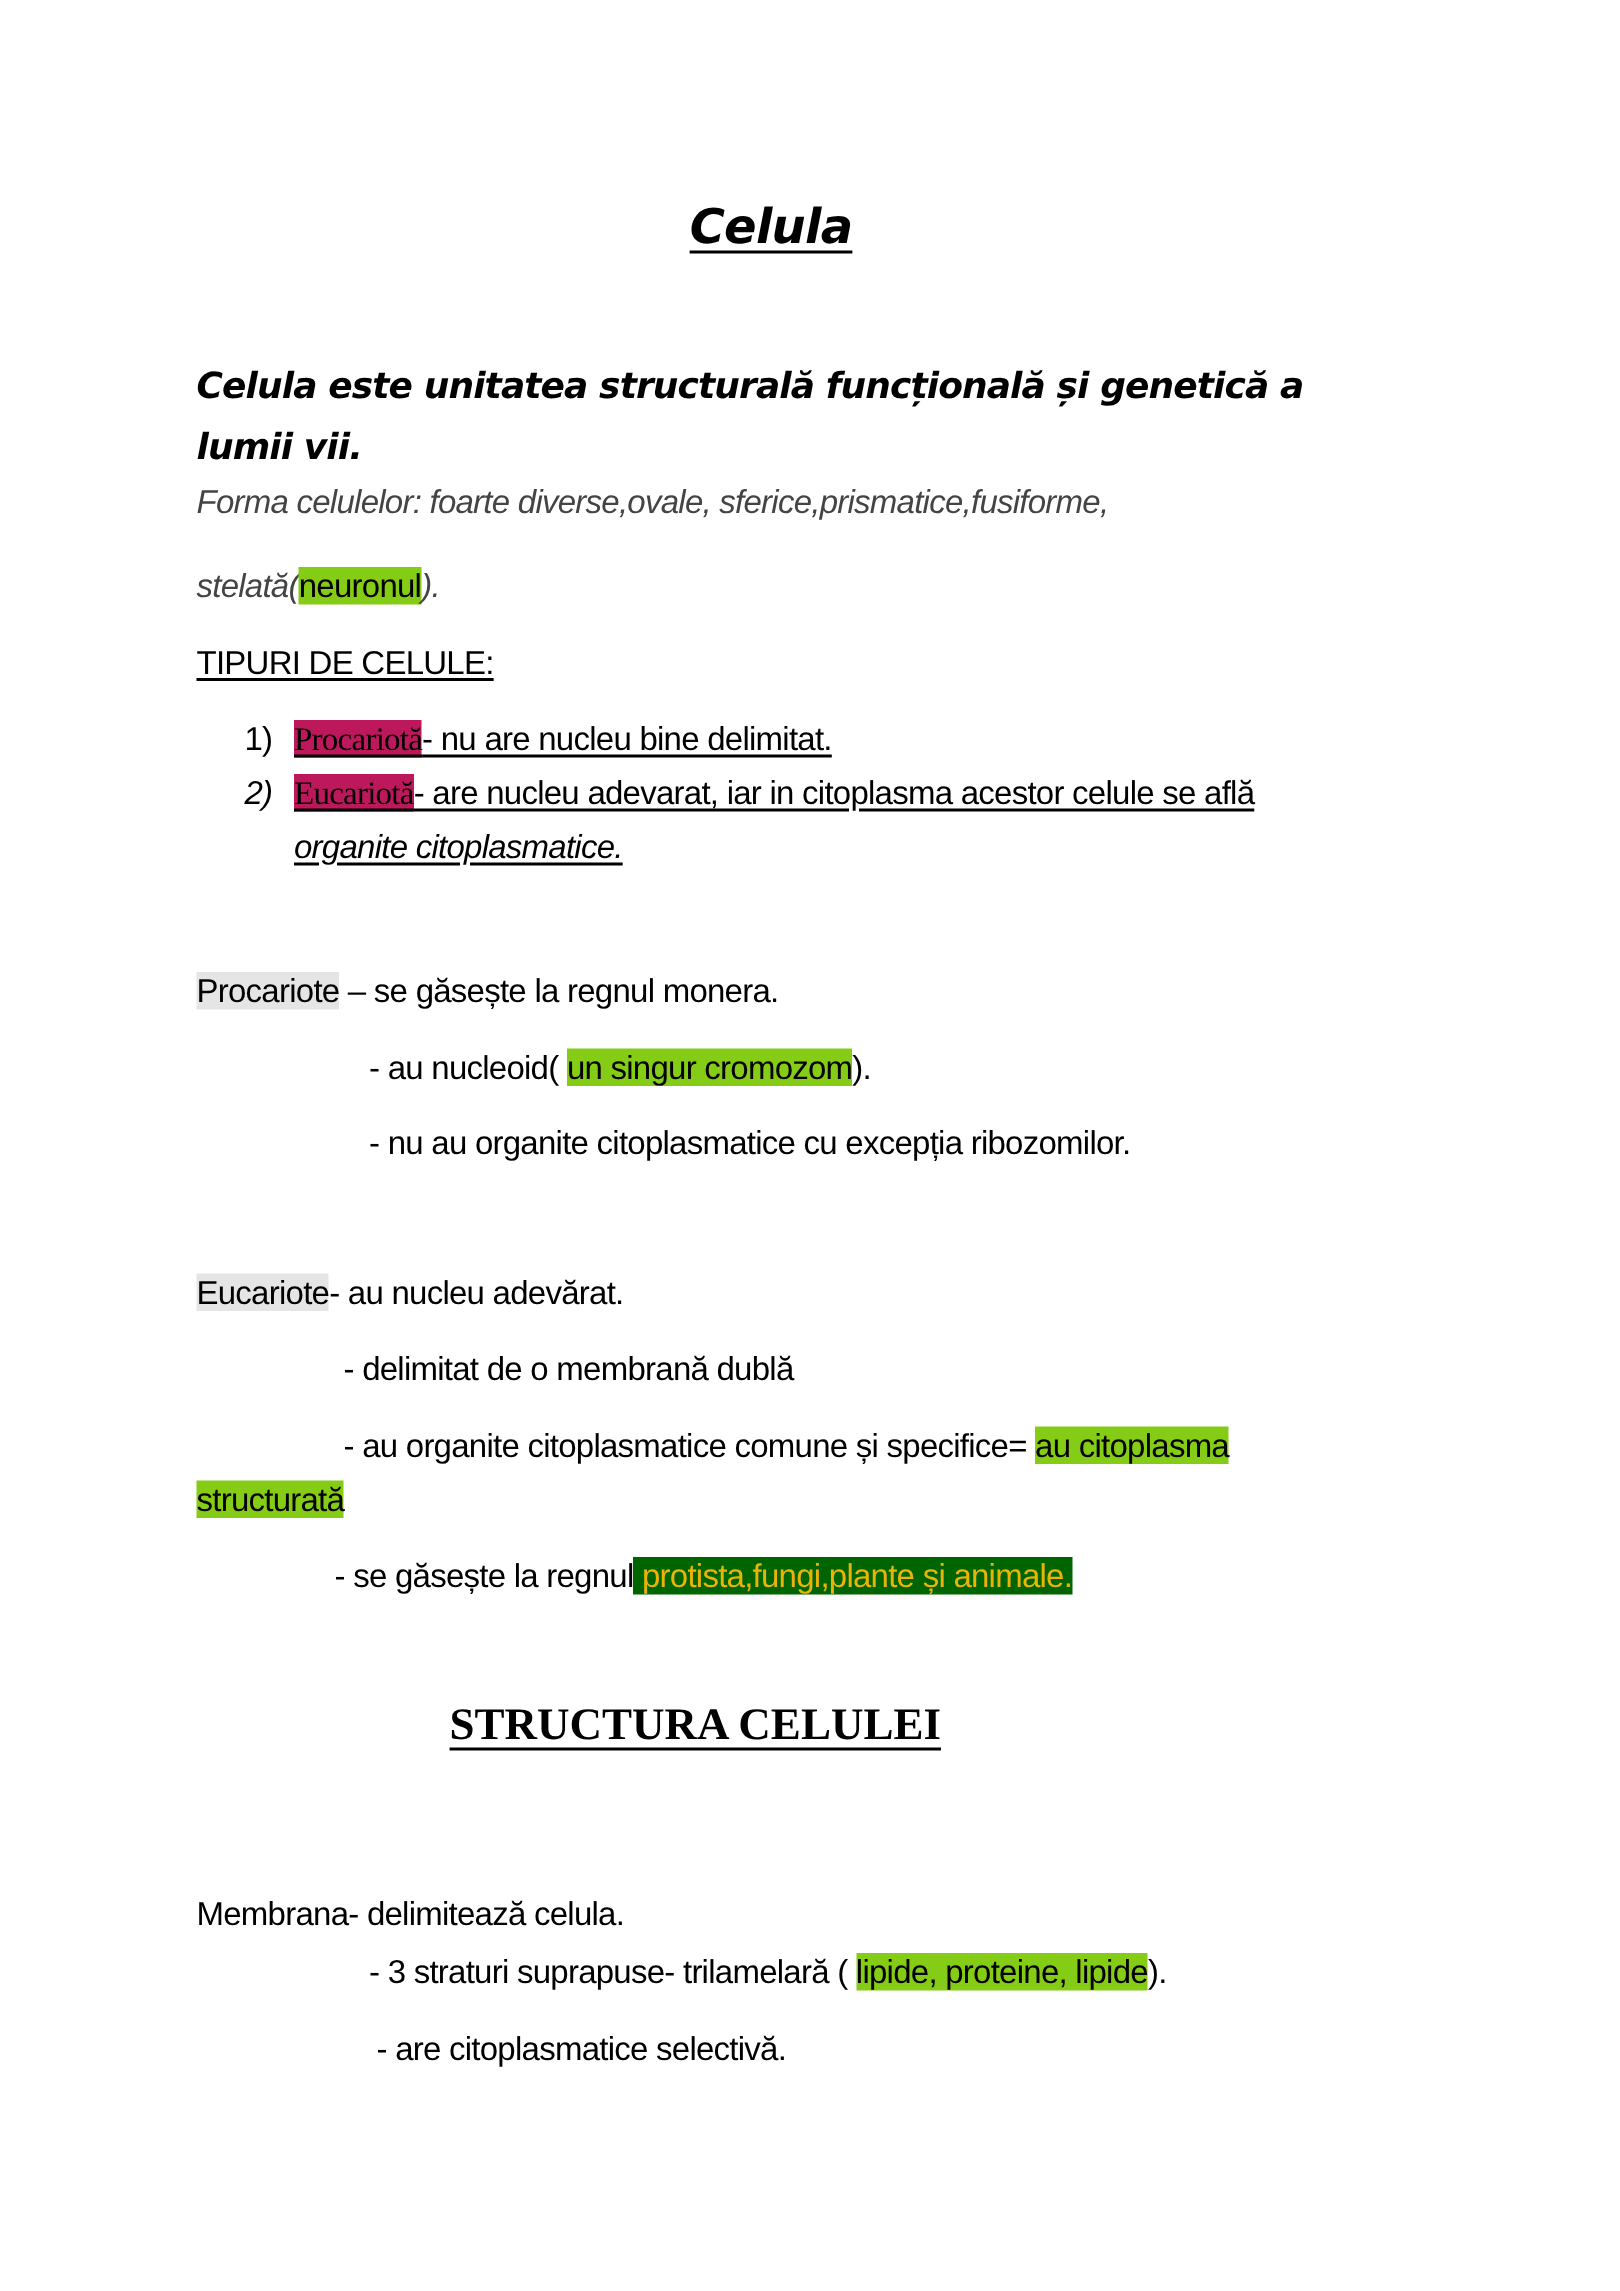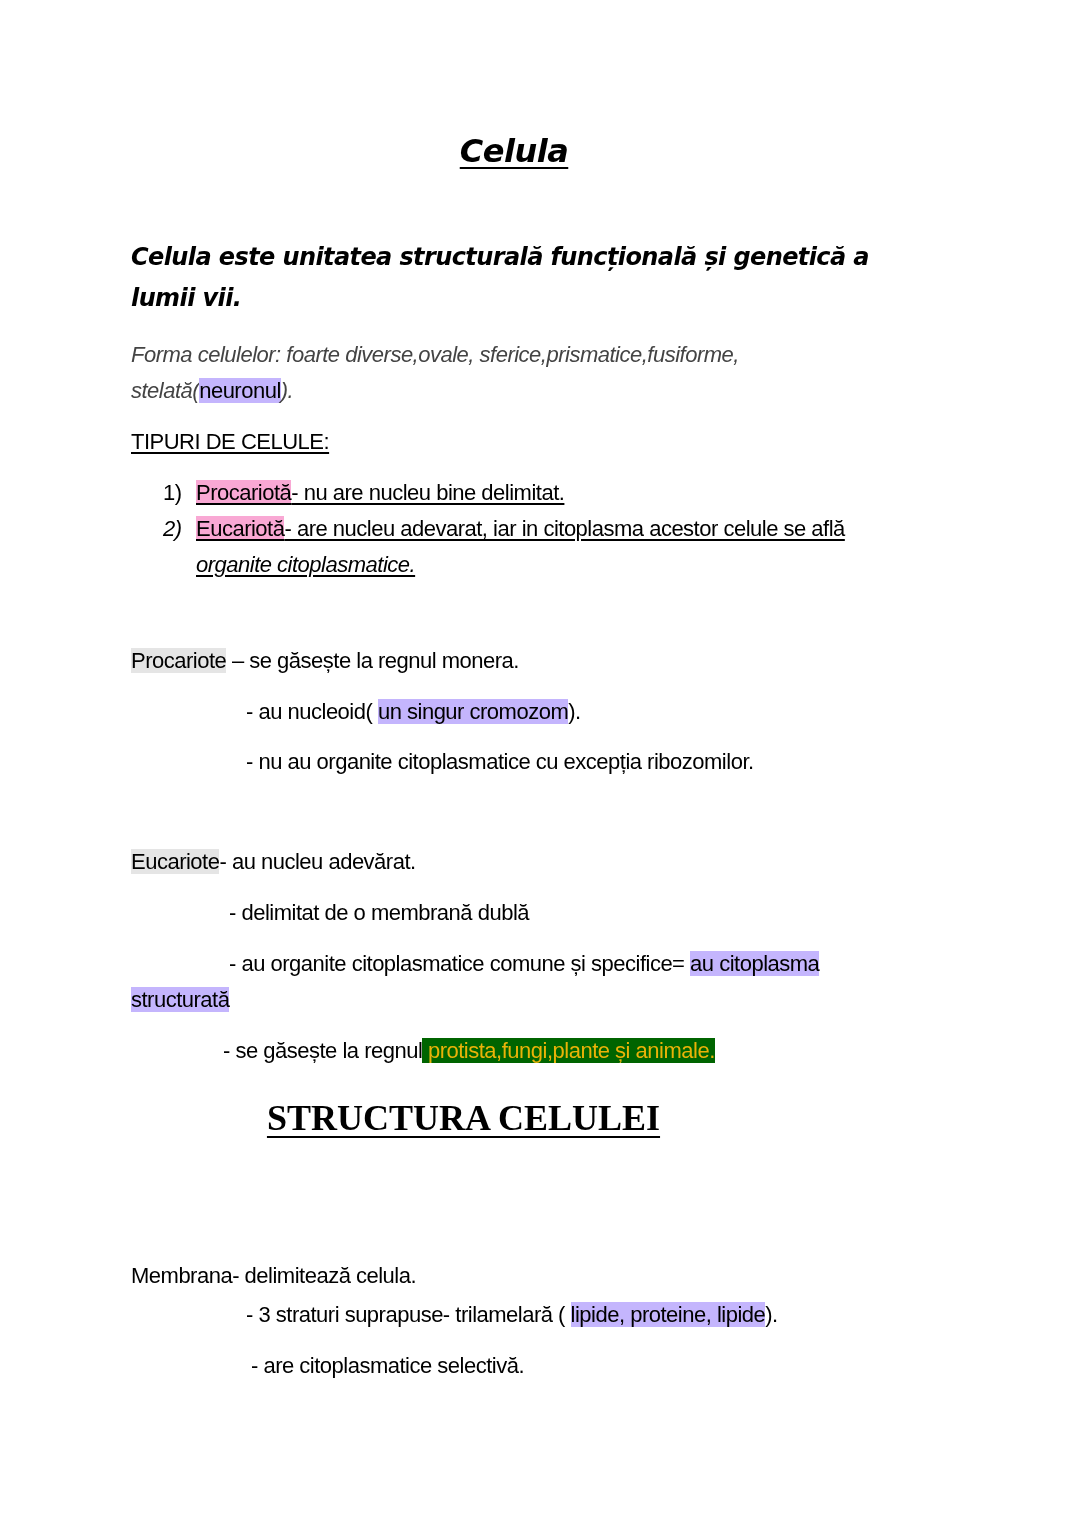--- a/index.html
+++ b/index.html
@@ -40,47 +40,47 @@
     .body-text {
       font-family: "Liberation Sans", sans-serif;
       font-size: 22px;
       letter-spacing: -0.5px;
     }
     .italic-grey {
       font-style: italic;
       color: #444;
     }
     .u { text-decoration: underline; text-underline-offset: 3px; }
-    .hl-yellow { background: #c4b5fd; color: #000; font-style: normal; }
-    .hl-cyan { background: #f9a8d4; }
+    .hl-yellow { background: #84cc16; color: #000; font-style: normal; }
+    .hl-cyan { background: #be185d; font-family: Liberation Serif, serif; }
     .hl-teal { background: #e5e5e5; color: #000; }
     .hl-green { background: #006400; color: #eab308; }
     .struct-title {
       left: 0; width: 927px; text-align: center;
-      top: 1097px;
+      top: 1133px;
       font-family: "Liberation Serif", serif;
       font-weight: bold;
-      font-size: 36px;
+      font-size: 30px;
       text-decoration: underline;
       text-underline-offset: 6px;
       text-decoration-thickness: 2px;
       padding-left: 0;
     }
   </style>
 </head>
 <body>
 
 <div>
 
   <div class="abs title">Celula</div>
 
   <div class="abs def" style="top:243px;">Celula este unitatea structurală funcțională și genetică a</div>
   <div class="abs def" style="top:284px;">lumii vii.</div>
 
-  <div class="abs body-text italic-grey" style="left:131px; top:342px;font-style:italic;">Forma celulelor: foarte diverse,ovale, sferice,prismatice,fusiforme,</div>
+  <div class="abs body-text italic-grey" style="left:131px; top:322px;font-style:italic;">Forma celulelor: foarte diverse,ovale, sferice,prismatice,fusiforme,</div>
   <div class="abs body-text italic-grey" style="left:131px; top:378px;">
     <span>stelată(</span><span class="hl-yellow">neuronul</span><span>).</span>
   </div>
 
   <div class="abs body-text u" style="left:131px; top:429px;">TIPURI DE CELULE:</div>
 
   <div class="abs body-text" style="left:163px; top:480px;">
     <span style="display:inline-block; width:33px;">1)</span><span class="u hl-cyan">Procariotă</span><span class="u">- nu are nucleu bine delimitat.</span>
   </div>
   <div class="abs body-text" style="left:163px; top:516px;">

